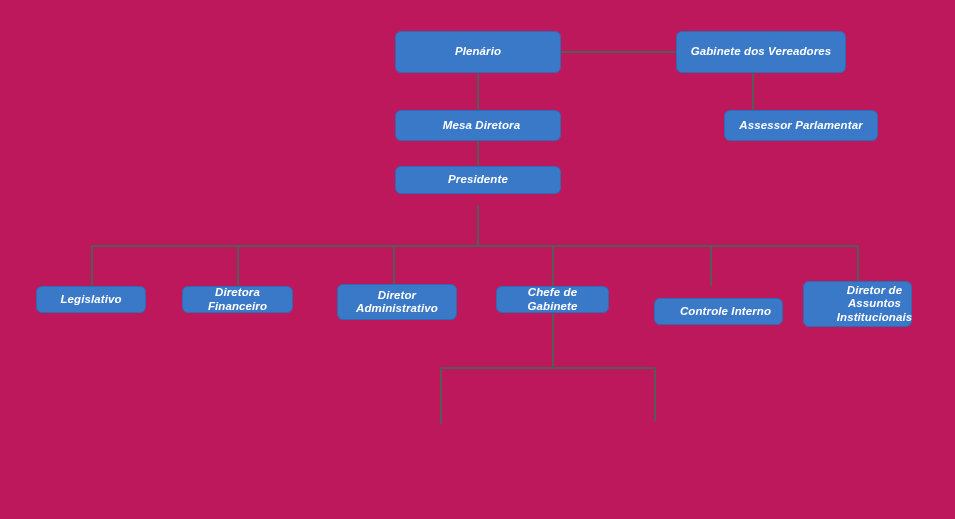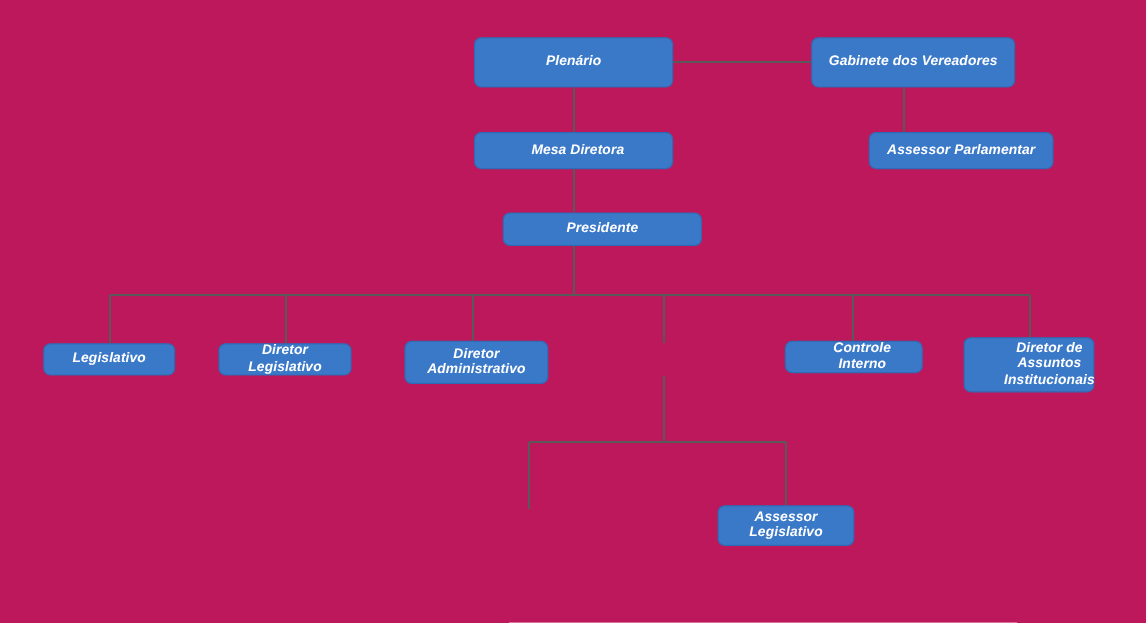--- a/index.html
+++ b/index.html
@@ -78,33 +78,32 @@
   </svg>
 
   <div class="node" style="left:395px; top:31px; width:166px; height:42px;">Plenário</div>
 
   <div class="node" style="left:676px; top:31px; width:170px; height:42px;">Gabinete dos Vereadores</div>
 
   <div class="node" style="left:395px; top:110px; width:166px; height:31px;padding-left:13px;">Mesa Diretora</div>
 
   <div class="node" style="left:676px; top:110px; width:154px; height:31px;margin-left:48px;">Assessor Parlamentar</div>
 
-  <div class="node" style="left:395px; top:177px; width:166px; height:28px;margin-left:24px;">Presidente</div>
+  <div class="node" style="left:395px; top:166px; width:166px; height:28px;">Presidente</div>
 
   <div class="node" style="left:36px; top:286px; width:110px; height:27px;">Legislativo</div>
 
-  <div class="node" style="left:182px; top:286px; width:111px; height:27px;">Diretor Legislativo</div>
+  <div class="node" style="left:182px; top:286px; width:111px; height:27px;">Diretora Financeiro</div>
 
   <div class="node" style="left:337px; top:284px; width:120px; height:36px;">Diretor
 Administrativo</div>
 
+  <div class="node" style="left:496px; top:286px; width:113px; height:27px;">Chefe de Gabinete</div>
 
-  <div class="node" style="left:654px; top:284px; width:115px; height:27px;padding-left:20px;">Controle Interno</div>
+  <div class="node" style="left:654px; top:298px; width:129px; height:27px;padding-left:20px;">Controle Interno</div>
 
   <div class="node" style="left:803px; top:281px; width:109px; height:46px;padding-left:40px;">Diretor de
 Assuntos
 Institucionais</div>
 
 
-  <div class="node" style="left:598px; top:421px; width:114px; height:34px;">Assessor
-Legislativo</div>
 
 </div>
 
 </body></html>

